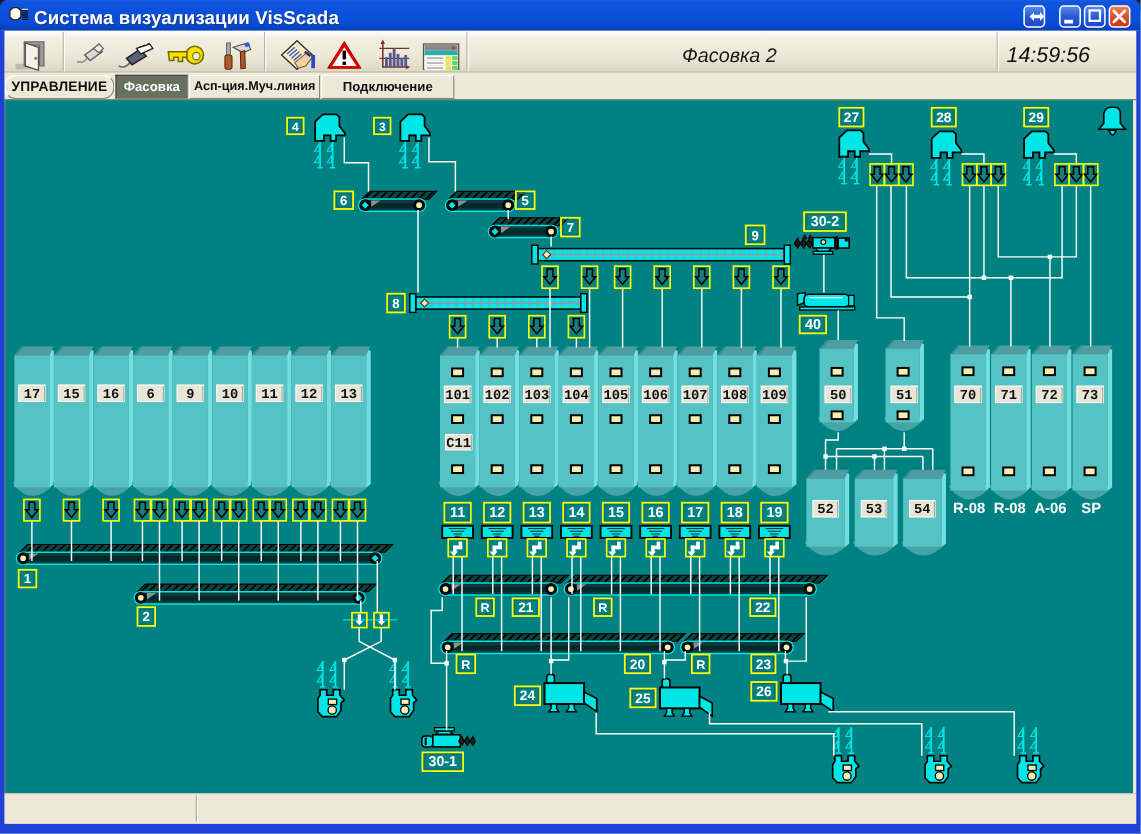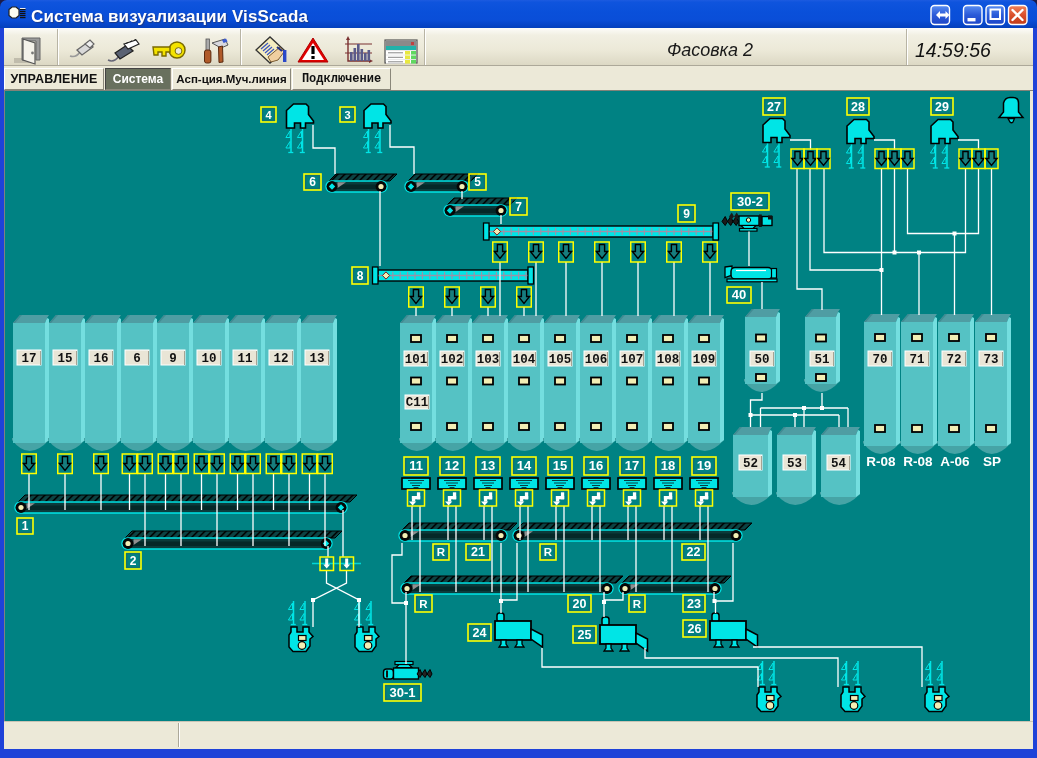--- a/index.html
+++ b/index.html
@@ -6,31 +6,31 @@
 .abs { position:absolute; }
 #titlebar { left:0; top:0; width:1037px; height:28px; border-radius:7px 7px 0 0;
   background:linear-gradient(to bottom,#1c5be0 0%,#0f54dd 8%,#0a50da 40%,#0a4ed8 70%,#0643c4 92%,#0340bb 100%); }
 #corners { left:0; top:0; width:1037px; height:10px; background:#1b1b4a; z-index:-1; }
 #titletext { left:31px; top:7px; color:#fff; font-size:17px; font-weight:bold; letter-spacing:0.1px;
   text-shadow:1px 1px 1px #1a3a8a; }
 #toolbar { left:4px; top:28px; width:1029px; height:38px;
   background:linear-gradient(to bottom,#fdfcf9 0%,#f1efe2 20%,#ece9d8 60%,#dcd8c4 100%);
   border-bottom:1px solid #aca899; }
 .tsep { top:29px; width:2px; height:36px; border-left:1px solid #b8b4a4; border-right:1px solid #fff; }
-#fasovka { left:620px; top:40px; width:180px; text-align:center; font-style:italic; font-size:18px; color:#1a1a1a; }
+#fasovka { left:620px; top:40px; width:180px; text-align:left; font-style:italic; font-size:18px; color:#1a1a1a; }
 #clock { left:915px; top:39px; width:115px; text-align:left; font-style:italic; font-size:19.5px; color:#111; }
 #tabrow { left:4px; top:66px; width:1029px; height:25px; background:#ece9d8; border-bottom:1px solid #828278; }
 .tab { position:absolute; top:68px; height:22px; font-weight:bold; font-size:12px; color:#111;
   background:#ece9d8; border-top:1px solid #fff; border-left:1px solid #fff;
   border-right:1px solid #8a877a; border-bottom:1px solid #8a877a; text-align:center; line-height:21px;
   white-space:nowrap; overflow:hidden; }
-#upr { left:4px; width:100px; font-size:12.5px; letter-spacing:0.2px; }
+#upr { left:4px; width:100px; font-size:12.5px; letter-spacing:0.2px;border-radius:10px; }
 #tab1 { left:105px; width:66px; background:#68705e; color:#fff; border-top-color:#444; border-left-color:#444; }
 #tab2 { left:172px; width:119px; font-size:11.5px; }
-#tab3 { left:292px; width:99px;font-family:Liberation Mono, monospace; }
+#tab3 { left:292px; width:121px; }
 #diagram { left:4px; top:91px; width:1026px; height:630px; background:#008283;
   border-left:1px solid #808080; }
 #statusbar { left:4px; top:721px; width:1029px; height:28px; background:#ece9d8;
   border-top:1px solid #c8c4b4; }
 #statusdiv { left:178px; top:723px; width:2px; height:24px; border-left:1px solid #aca899; border-right:1px solid #fff; }
 .wb { background:#1e42d8; }
 #bleft { left:0; top:28px; width:4px; height:722px; }
 #bright { left:1033px; top:28px; width:4px; height:722px; }
 #bbottom { left:0; top:749px; width:1037px; height:9px; }
 svg { position:absolute; left:0; top:0; }
@@ -41,21 +41,21 @@
 <div class="abs" id="titletext">Система визуализации VisScada</div>
 <div class="abs" id="toolbar"></div>
 <div class="abs tsep" style="left:57px"></div>
 <div class="abs tsep" style="left:240px"></div>
 <div class="abs tsep" style="left:424px"></div>
 <div class="abs tsep" style="left:906px"></div>
 <div class="abs" id="fasovka">Фасовка 2</div>
 <div class="abs" id="clock">14:59:56</div>
 <div class="abs" id="tabrow"></div>
 <div class="abs tab" id="upr">УПРАВЛЕНИЕ</div>
-<div class="abs tab" id="tab1">Система</div>
+<div class="abs tab" id="tab1">Фасовка</div>
 <div class="abs tab" id="tab2">Асп-ция.Муч.линия</div>
 <div class="abs tab" id="tab3">Подключение</div>
 <div class="abs" id="diagram"></div>
 <div class="abs" id="statusbar"></div>
 <div class="abs" id="statusdiv"></div>
 <div class="abs wb" id="bleft"></div>
 <div class="abs wb" id="bright"></div>
 <div class="abs wb" id="bbottom"></div>
 <svg width="1037" height="758" viewBox="0 0 1037 758">
 <defs>

